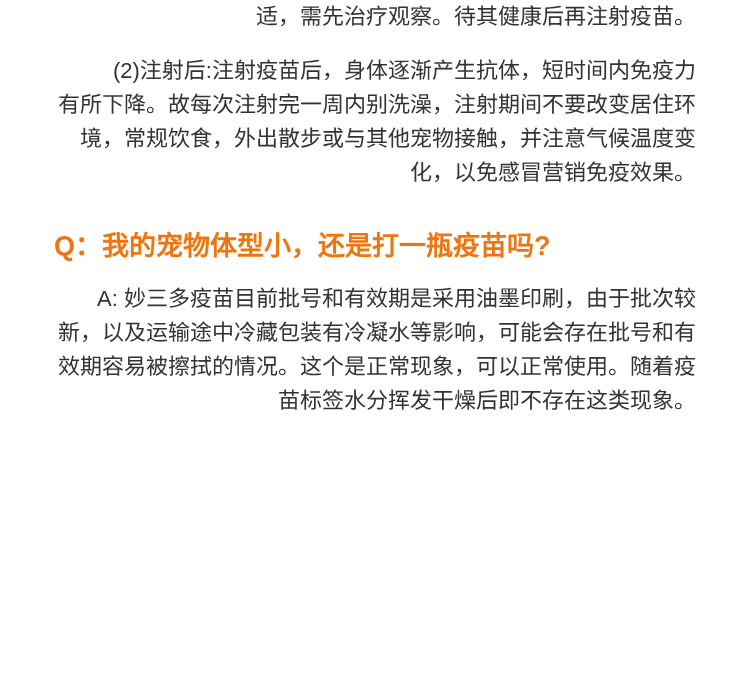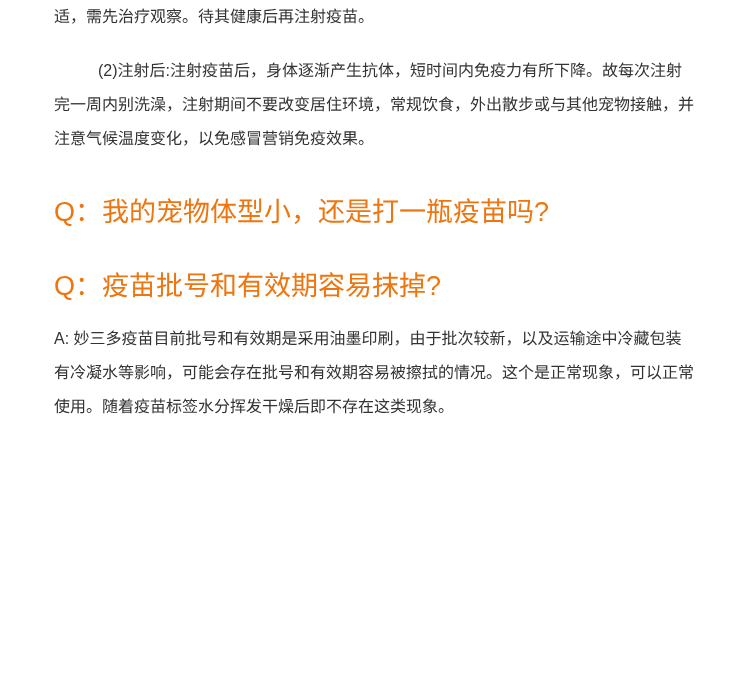--- a/index.html
+++ b/index.html
@@ -13,53 +13,52 @@
     overflow: hidden;
     font-family: "Liberation Sans", "DejaVu Sans", sans-serif;
   }
   .content {
     box-sizing: border-box;
     width: 750px;
     padding: 0 54px;
   }
   .body-text {
     margin: 0;
-    font-size: 16px;
+    font-size: 22px;
     line-height: 34px;
     color: #333333;
-    text-align: left;
+    text-align: right;
     letter-spacing: 0;
     word-break: break-all;
   }
   .indent {
     text-indent: 44px;
     margin-top: 20px;
   }
   .question {
     margin: 38px 0 0 0;
     font-size: 27px;
     line-height: 36px;
-    font-weight: normal;
+    font-weight: bold;
     color: #ee7611;
     letter-spacing: 0;
   }
   .answer {
     margin: 18px 0 0 0;
   }
 </style>
 </head>
 <body>
 
 <div class="content">
 
   <p class="body-text">适，需先治疗观察。待其健康后再注射疫苗。</p>
 
   <p class="body-text indent">(2)注射后:注射疫苗后，身体逐渐产生抗体，短时间内免疫力有所下降。故每次注射完一周内别洗澡，注射期间不要改变居住环境，常规饮食，外出散步或与其他宠物接触，并注意气候温度变化，以免感冒营销免疫效果。</p>
 
 
   <h2 class="question">Q：我的宠物体型小，还是打一瓶疫苗吗?</h2>
 
 
-  <h2 class="question">Q：疫苗批号和有效期容易抹掉?</h2>
 
   <p class="body-text answer">A: 妙三多疫苗目前批号和有效期是采用油墨印刷，由于批次较新，以及运输途中冷藏包装有冷凝水等影响，可能会存在批号和有效期容易被擦拭的情况。这个是正常现象，可以正常使用。随着疫苗标签水分挥发干燥后即不存在这类现象。</p>
 
 </div>
 
 </body></html>

